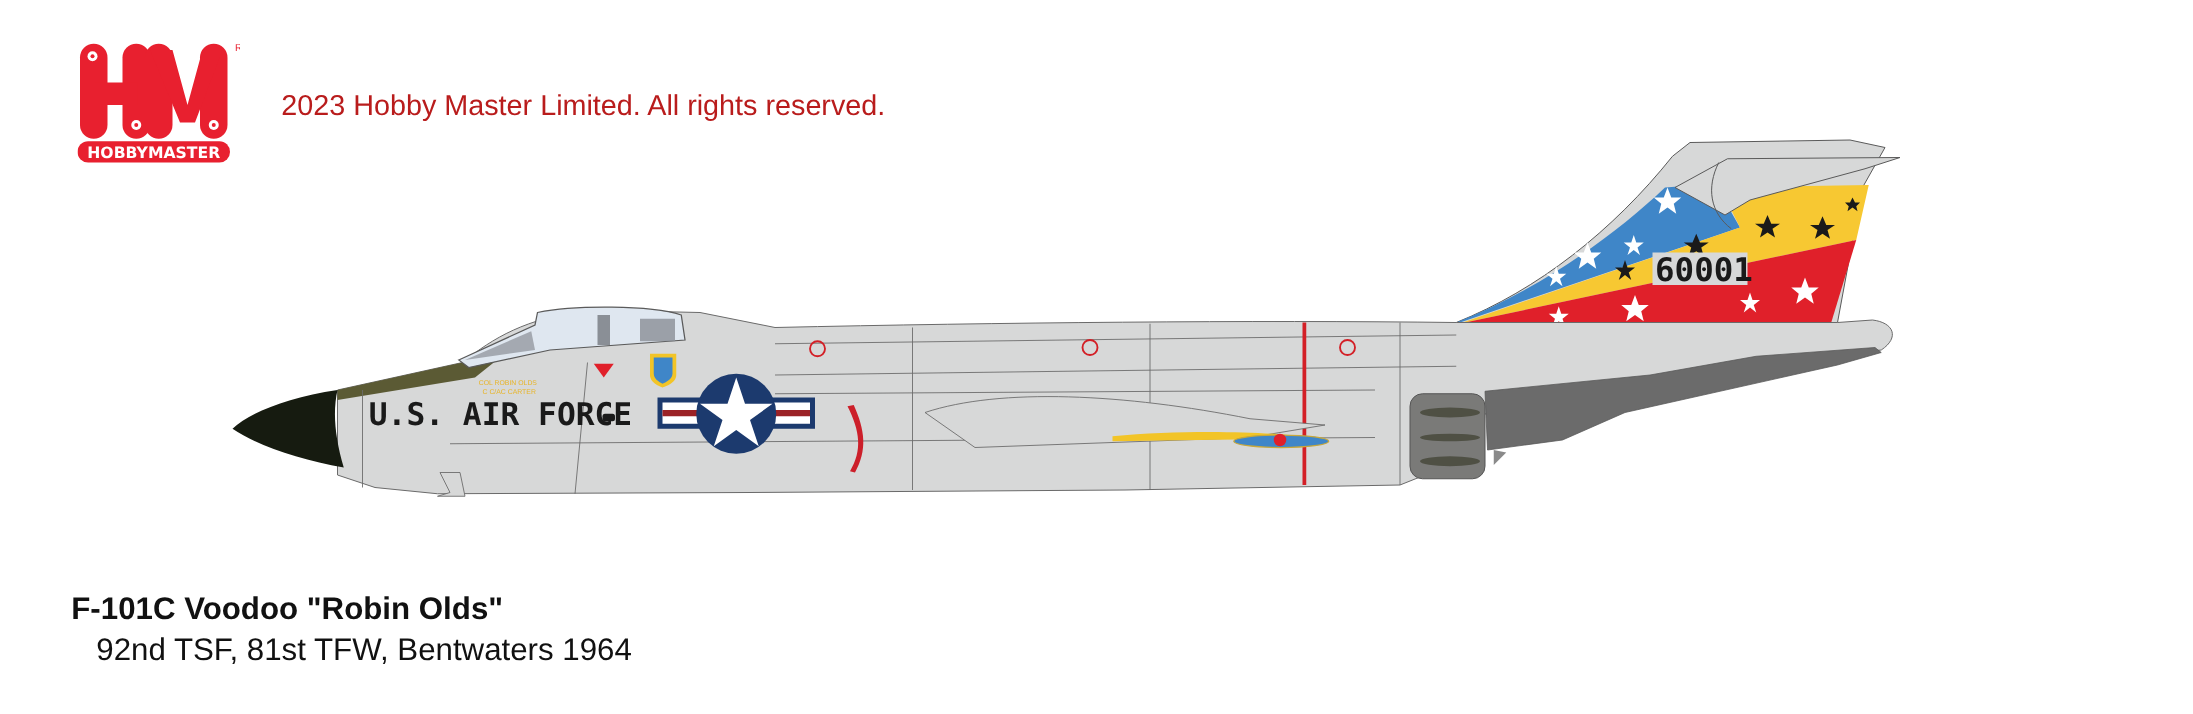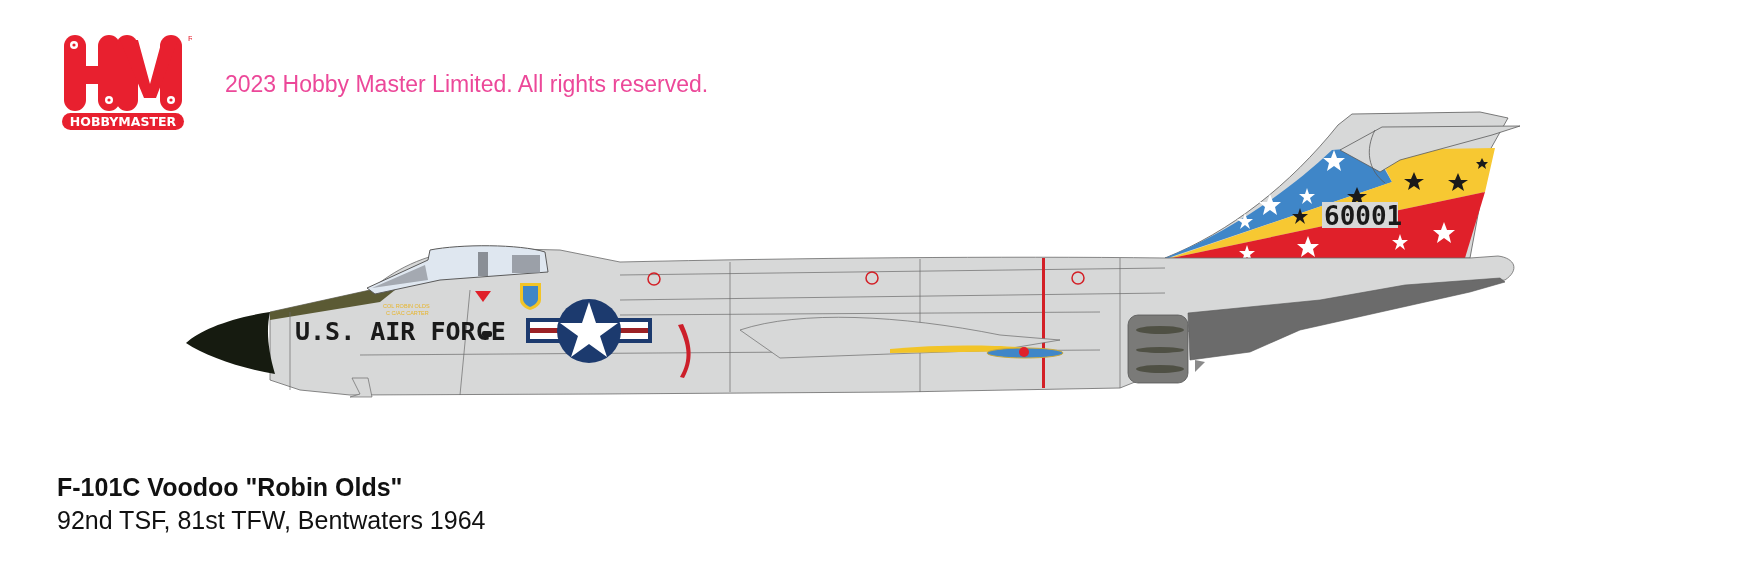--- a/index.html
+++ b/index.html
@@ -1,23 +1,23 @@
 <!DOCTYPE html>
 <html><head>
 <meta charset="utf-8">
 <style>
   html,body{margin:0;padding:0;background:#ffffff;}
   body{width:1754px;height:571px;position:relative;overflow:hidden;font-family:"Liberation Sans",sans-serif;color:#111;}
   .logo{position:absolute;left:62px;top:32px;width:130px;height:100px;}
-  .copyright{position:absolute;left:225px;top:71px;font-size:23px;color:#ec4899;white-space:nowrap;}
+  .copyright{position:absolute;left:225px;top:71px;font-size:23px;color:#b91c1c;white-space:nowrap;}
   .aircraft{position:absolute;left:0;top:0;width:1754px;height:571px;}
   .info{position:absolute;left:57px;top:471px;line-height:33px;}
   .info .code{font-weight:bold;font-size:25px;}
   .info .name{font-weight:bold;font-size:25px;}
-  .info .unit{font-size:25px;}
+  .info .unit{font-size:25px;margin-left:20px;}
   .svgtext{font-family:"DejaVu Sans Mono","Liberation Mono",monospace;}
 </style>
 </head>
 <body>
 
 <div class="logo">
   <svg width="130" height="100" viewBox="0 0 130 100">
 
     <rect x="2" y="3" width="22" height="76" rx="11" fill="#e8202f"></rect>
     <rect x="36" y="3" width="22" height="76" rx="11" fill="#e8202f"></rect>

